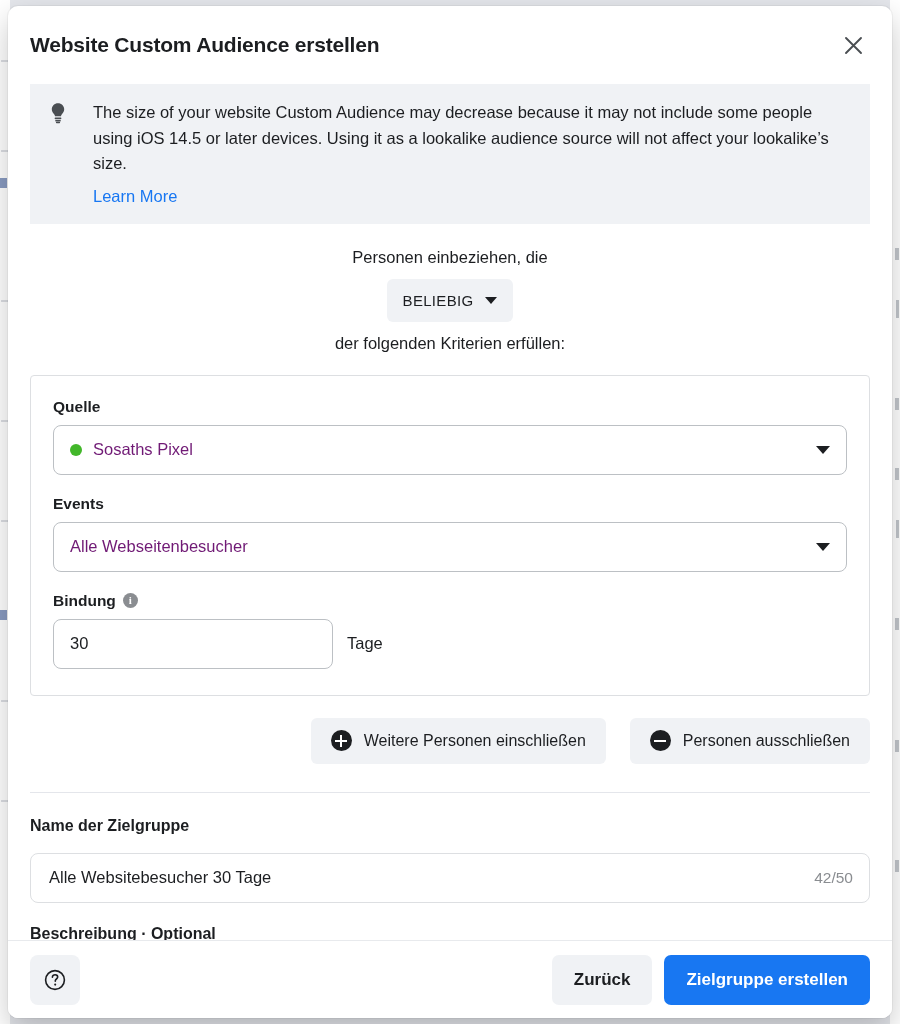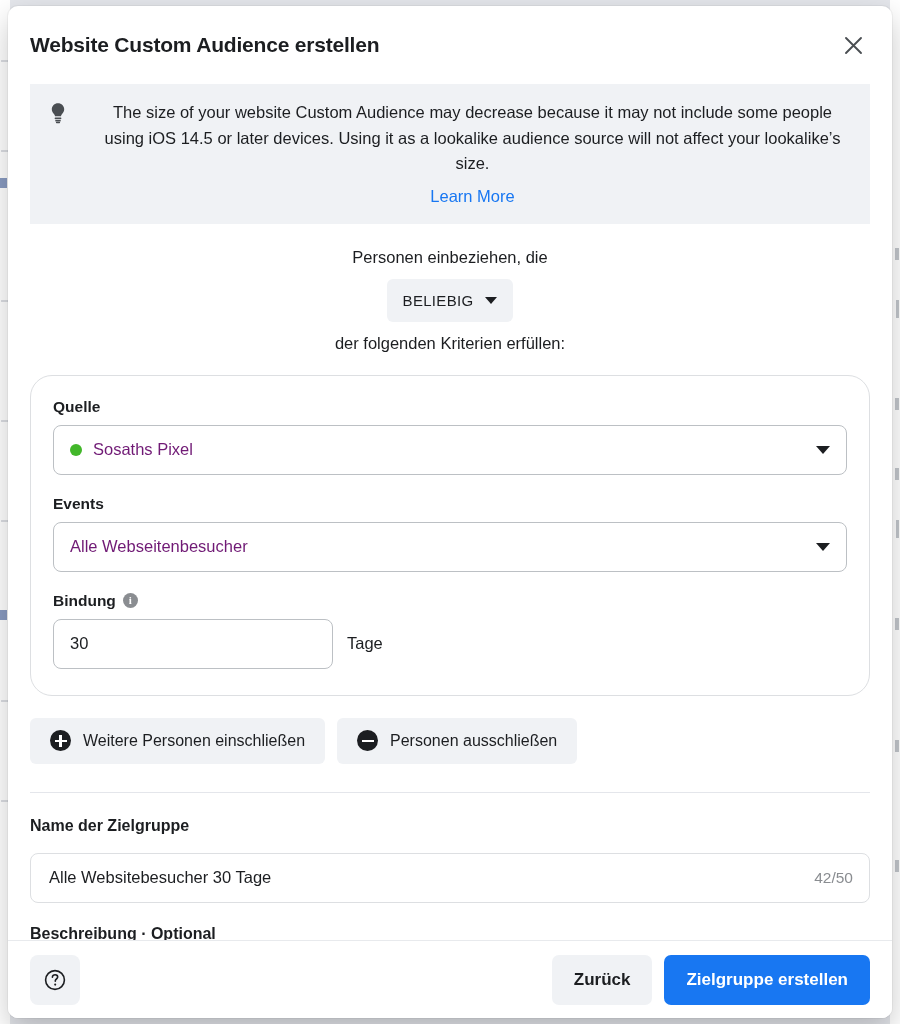--- a/index.html
+++ b/index.html
@@ -93,21 +93,20 @@
   }
 
   
   .notice {
     background: #f0f2f5;
     border-radius: 0;
     padding: 16px 18px 18px 18px;
     display: flex;
     gap: 25px;
     margin-bottom: 24px;
-    text-align: center;
   }
   .bulb-icon {
     flex: 0 0 auto;
     margin-top: 2px;
     width: 20px;
     height: 22px;
   }
   .notice-text {
     font-size: 16.5px;
     line-height: 1.55;
@@ -147,21 +146,21 @@
   .caret {
     width: 0; height: 0;
     border-left: 6px solid transparent;
     border-right: 6px solid transparent;
     border-top: 7px solid #1c1e21;
   }
 
   
   .rule-card {
     border: 1px solid #dddfe2;
-    border-radius: 22px;
+    border-radius: 4px;
     padding: 22px 22px 26px 22px;
     margin-bottom: 22px;
   }
   .field-label {
     font-size: 15.5px;
     font-weight: bold;
     color: #1c1e21;
     margin-bottom: 9px;
     display: flex;
     align-items: center;
@@ -228,22 +227,23 @@
     font-size: 16.5px;
     font-family: inherit;
     color: #1c1e21;
     background: #fff;
   }
   .unit-label { font-size: 16.5px; color: #1c1e21; }
 
   
   .ie-row {
     display: flex;
-    gap: 12px;
+    gap: 24px;
     margin-bottom: 28px;
+    justify-content: flex-end;
   }
   .ie-btn {
     background: #f0f2f5;
     border: none;
     border-radius: 6px;
     height: 46px;
     padding: 0 20px;
     display: inline-flex;
     align-items: center;
     gap: 12px;

